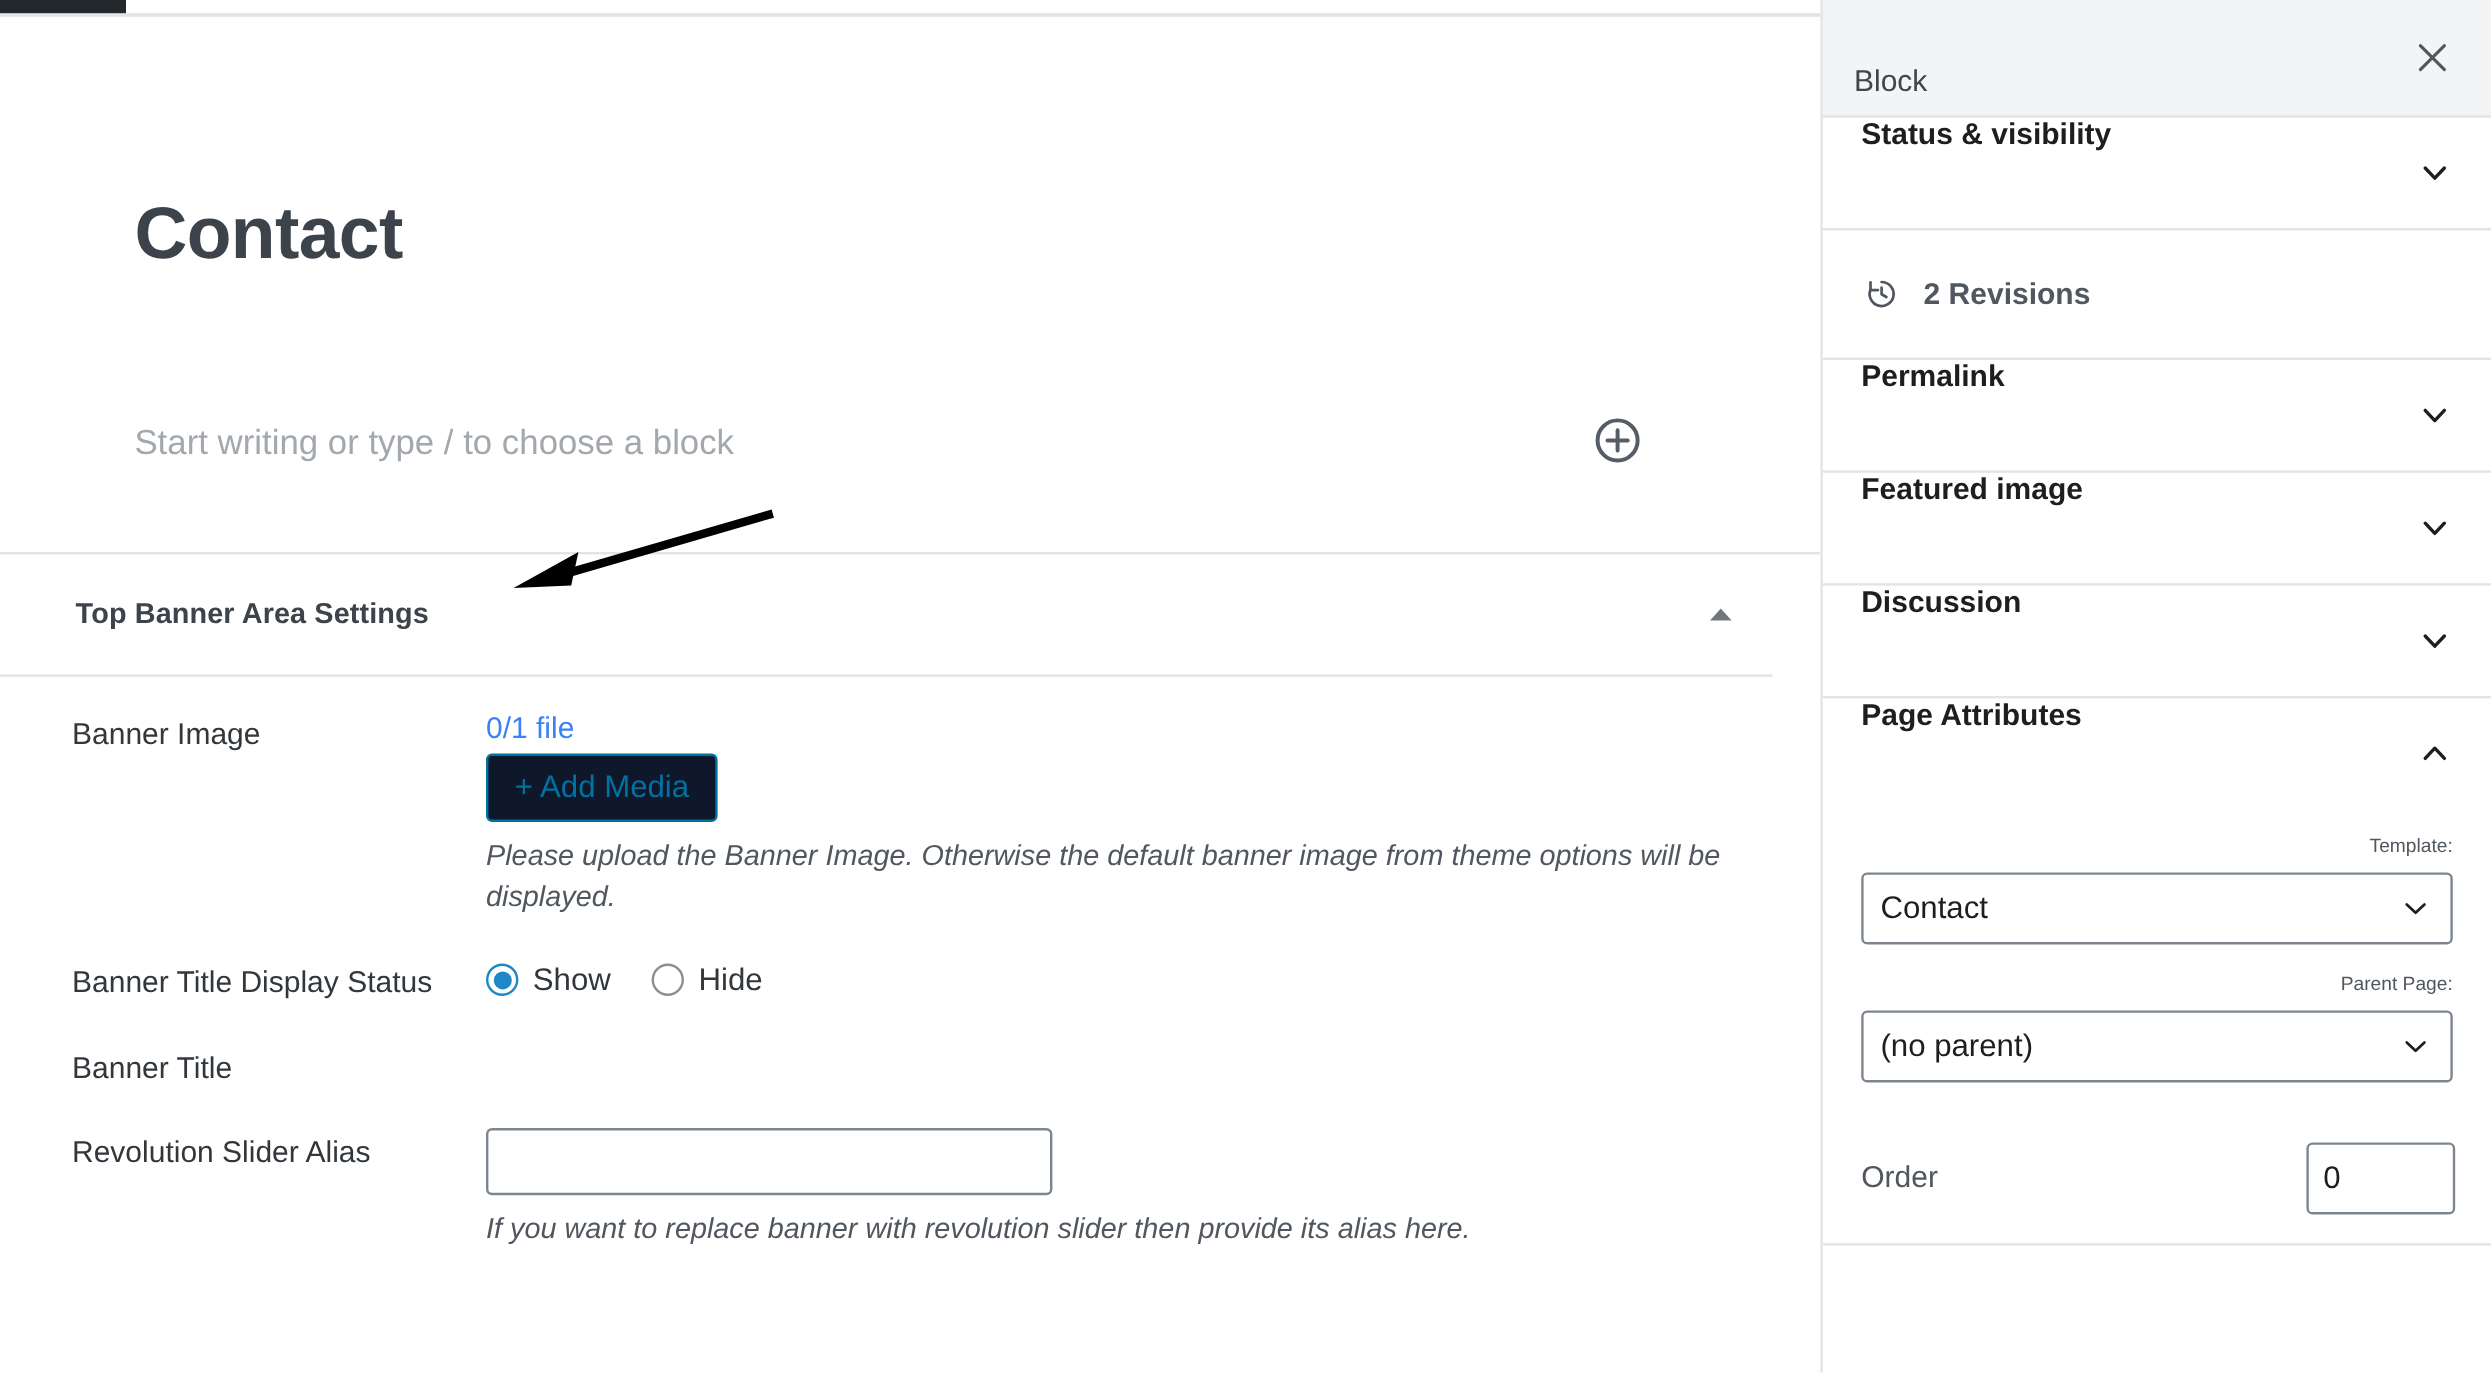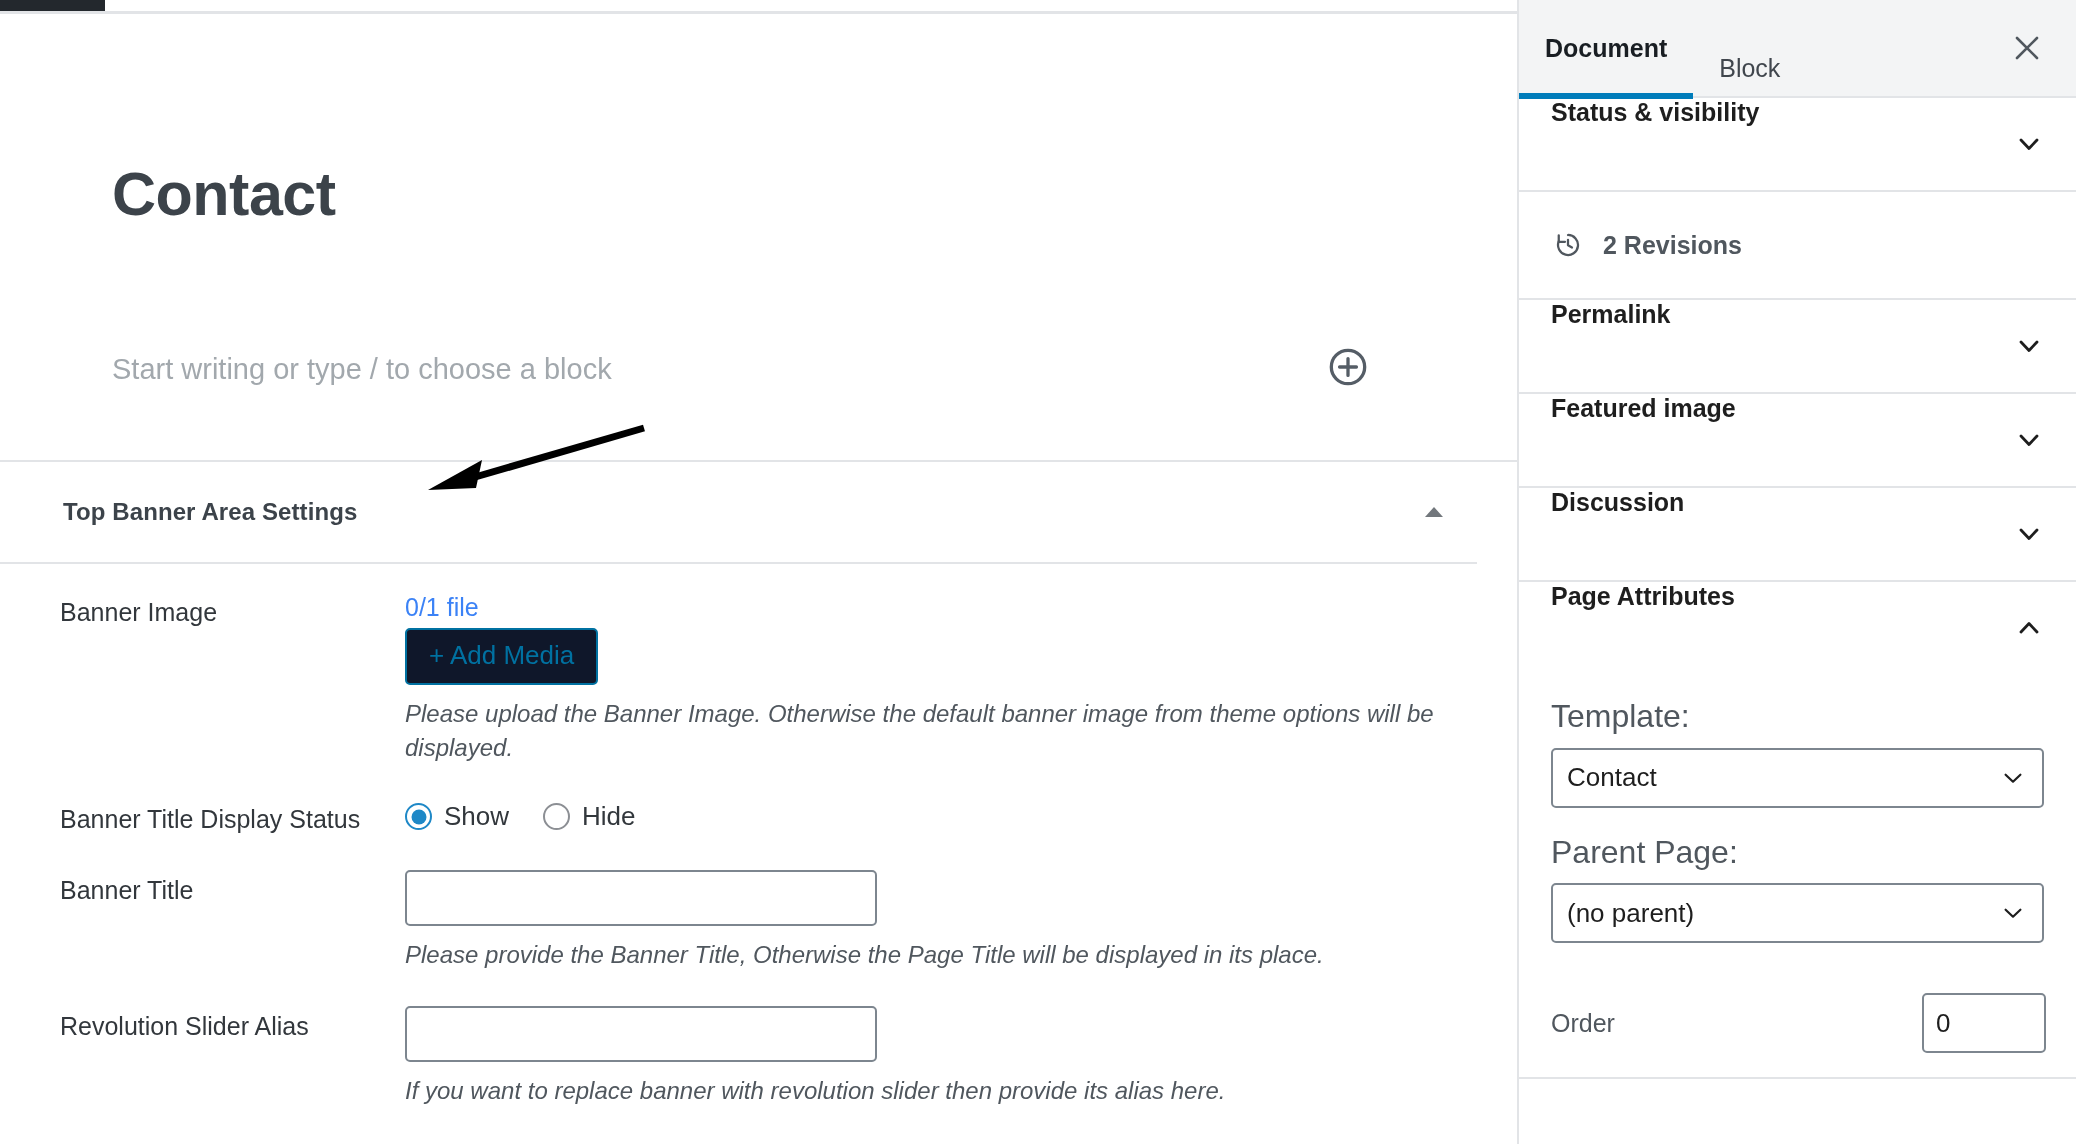--- a/index.html
+++ b/index.html
@@ -308,24 +308,25 @@
     font-weight: bold;
     color: #50575e;
   }
   .revisions-icon { width: 34px; height: 34px; display:flex; align-items:center; justify-content:center; }
 
   .panel-body {
     padding: 20px 32px 28px 32px;
     border-bottom: 2px solid #e2e4e7;
   }
   .sb-field-label {
-    font-size: 32px;
+    font-size: 16px;
     color: #50575e;
     margin-bottom: 10px;
     line-height: 1.3;
+    text-align: right;
   }
   .sb-select {
     position: relative;
     width: 100%;
     height: 60px;
     border: 2px solid #7d868f;
     border-radius: 5px;
     background: #fff;
     display: flex;
     align-items: center;
@@ -436,44 +437,39 @@
                 <span class="radio-label">Hide</span>
               </label>
             </div>
           </div>
         </div>
 
         <div class="row-gap-a"></div>
 
         <div class="field-row">
           <div class="field-label">Banner Title</div>
-          <div class="field-control">
-            <input class="text-input" type="text" value="" style="">
-            <div class="field-help">Please provide the Banner Title, Otherwise the Page Title will be displayed in its place.</div>
-          </div>
         </div>
 
         <div class="row-gap-a"></div>
 
         <div class="field-row">
           <div class="field-label">Revolution Slider Alias</div>
           <div class="field-control">
             <input class="text-input" type="text" value="" style="">
             <div class="field-help">If you want to replace banner with revolution slider then provide its alias here.</div>
           </div>
         </div>
 
       </div>
     </div>
   </div>
 
   <div class="sidebar">
 
     <div class="sidebar-tabs">
-      <div class="sidebar-tab active">Document</div>
       <div class="sidebar-tab">Block</div>
       <div class="tab-close">
         <svg width="26" height="26" viewBox="0 0 26 26" xmlns="http://www.w3.org/2000/svg">
           <path d="M3 3 L23 23 M23 3 L3 23" stroke="#50575e" stroke-width="2.6" stroke-linecap="round"></path>
         </svg>
       </div>
     </div>
 
     <div class="panel-row">
       <span class="panel-title">Status &amp; visibility</span>

